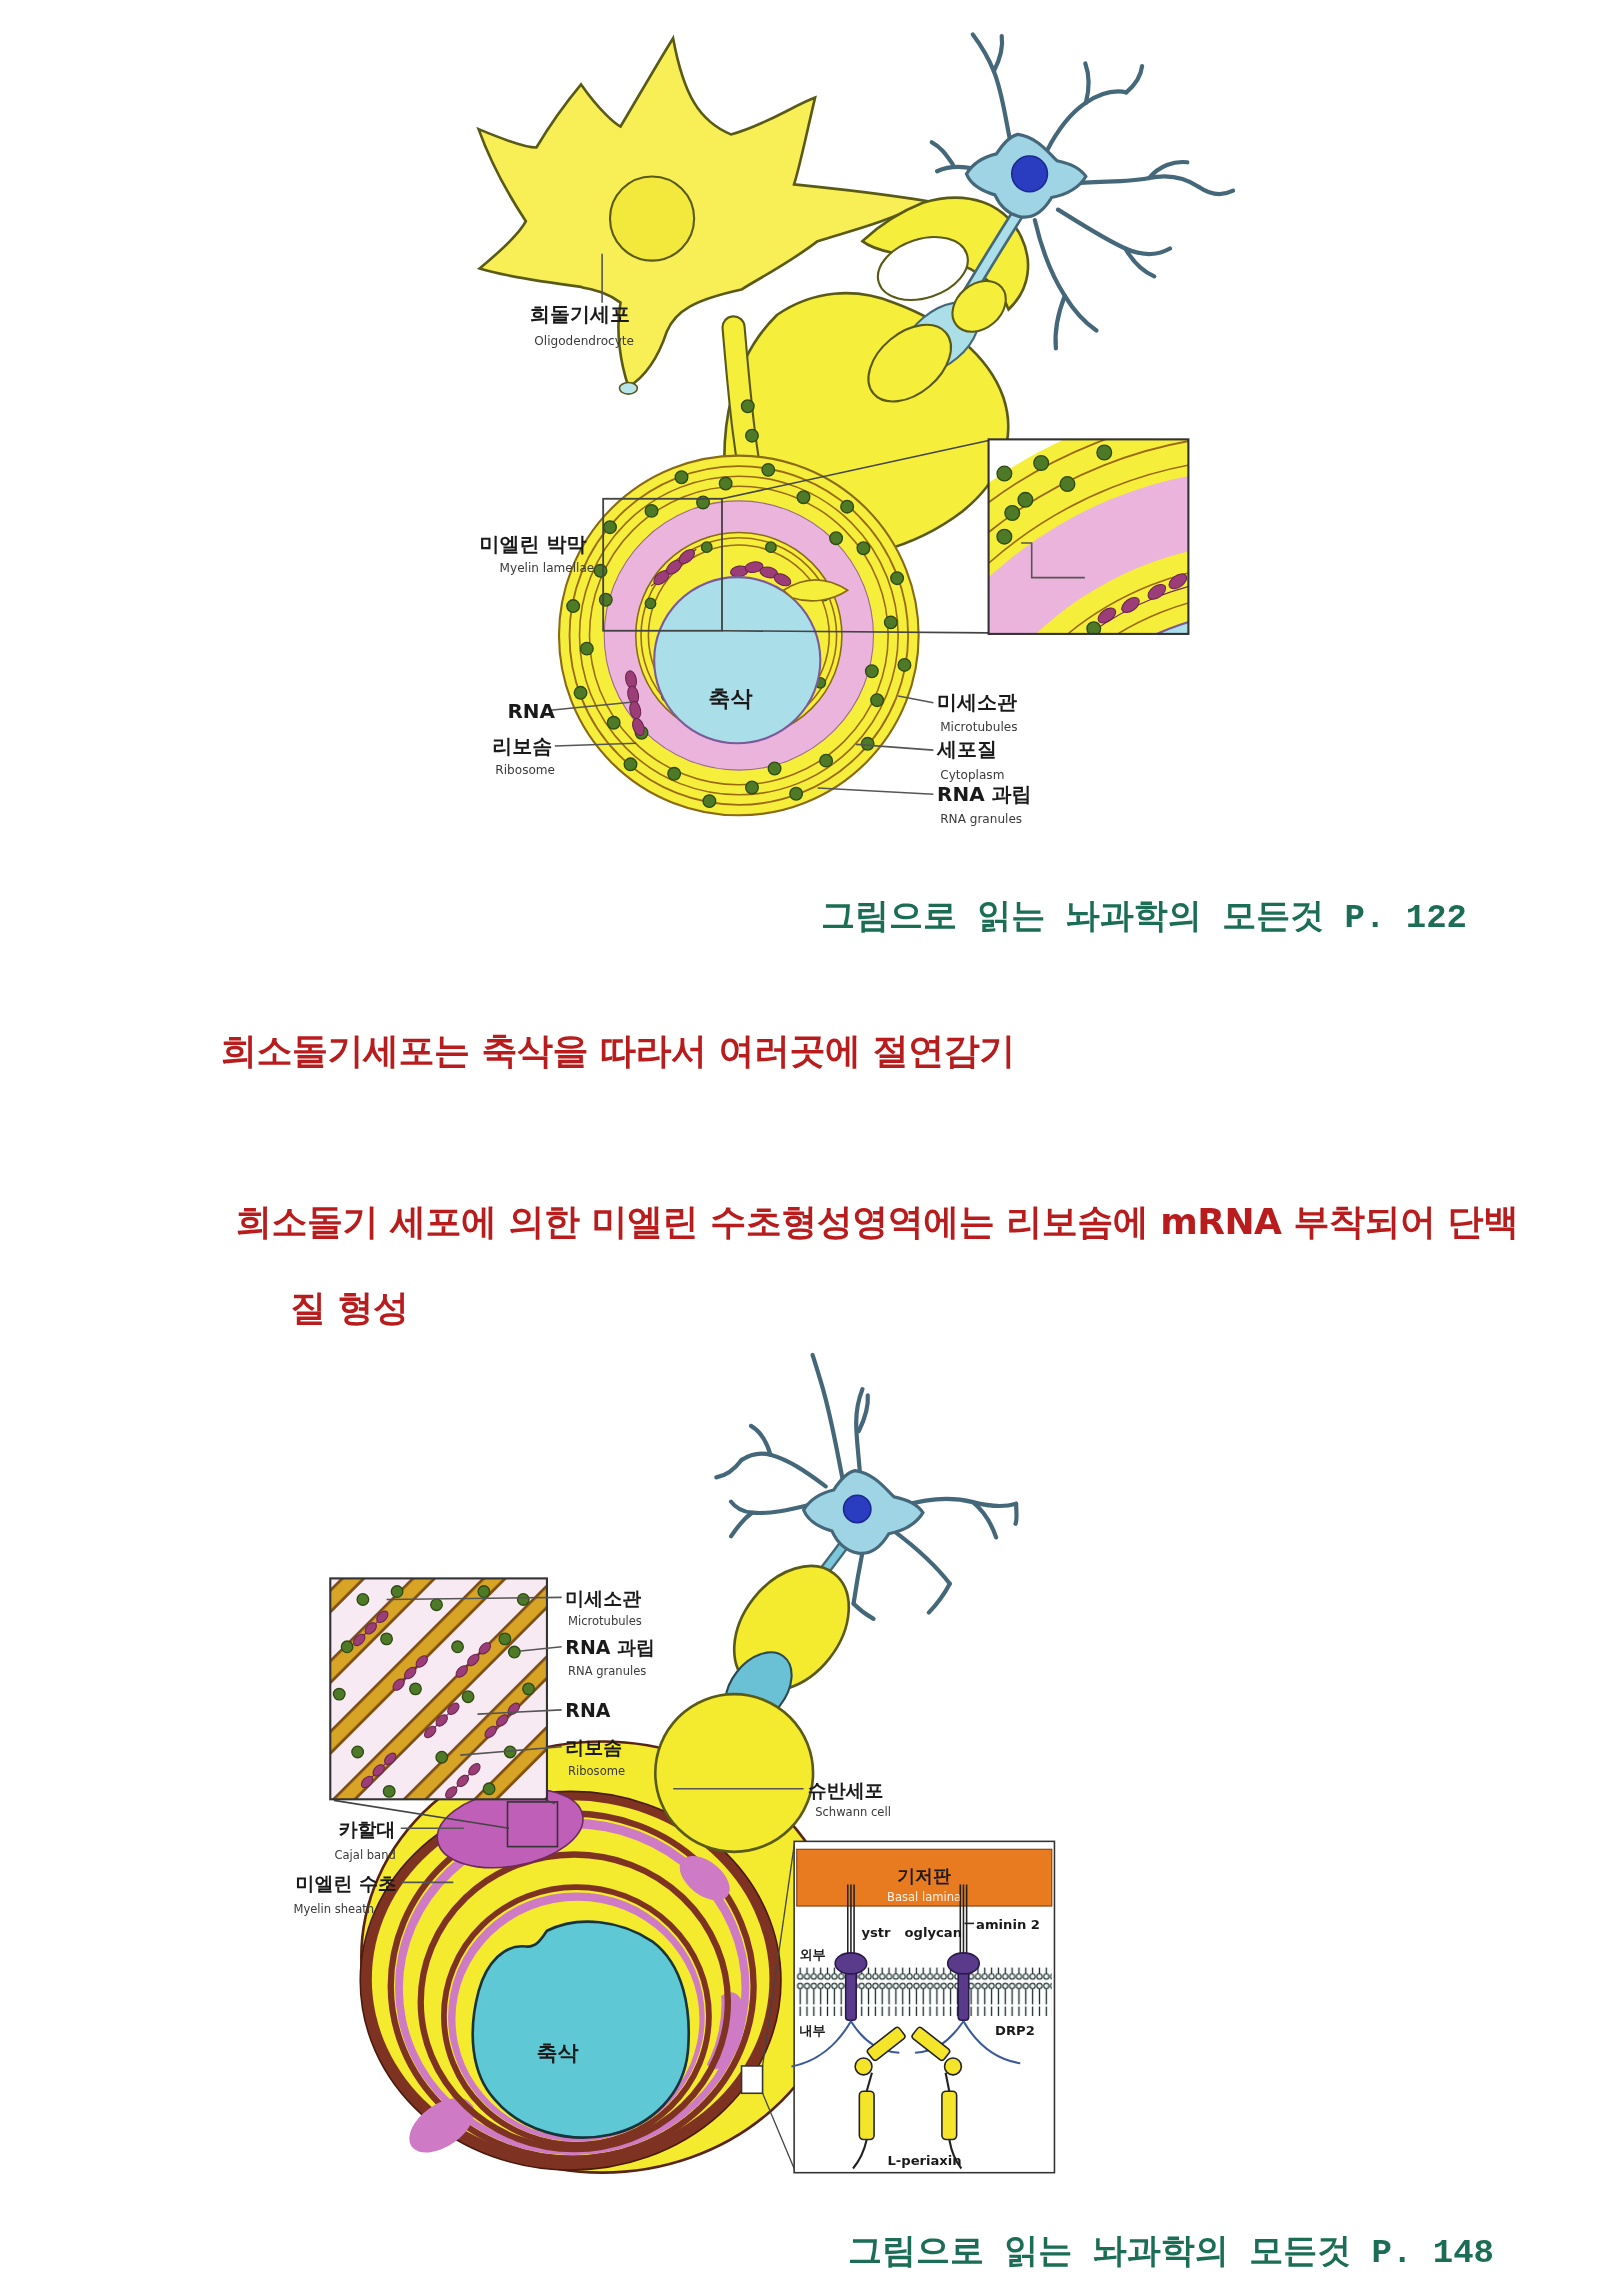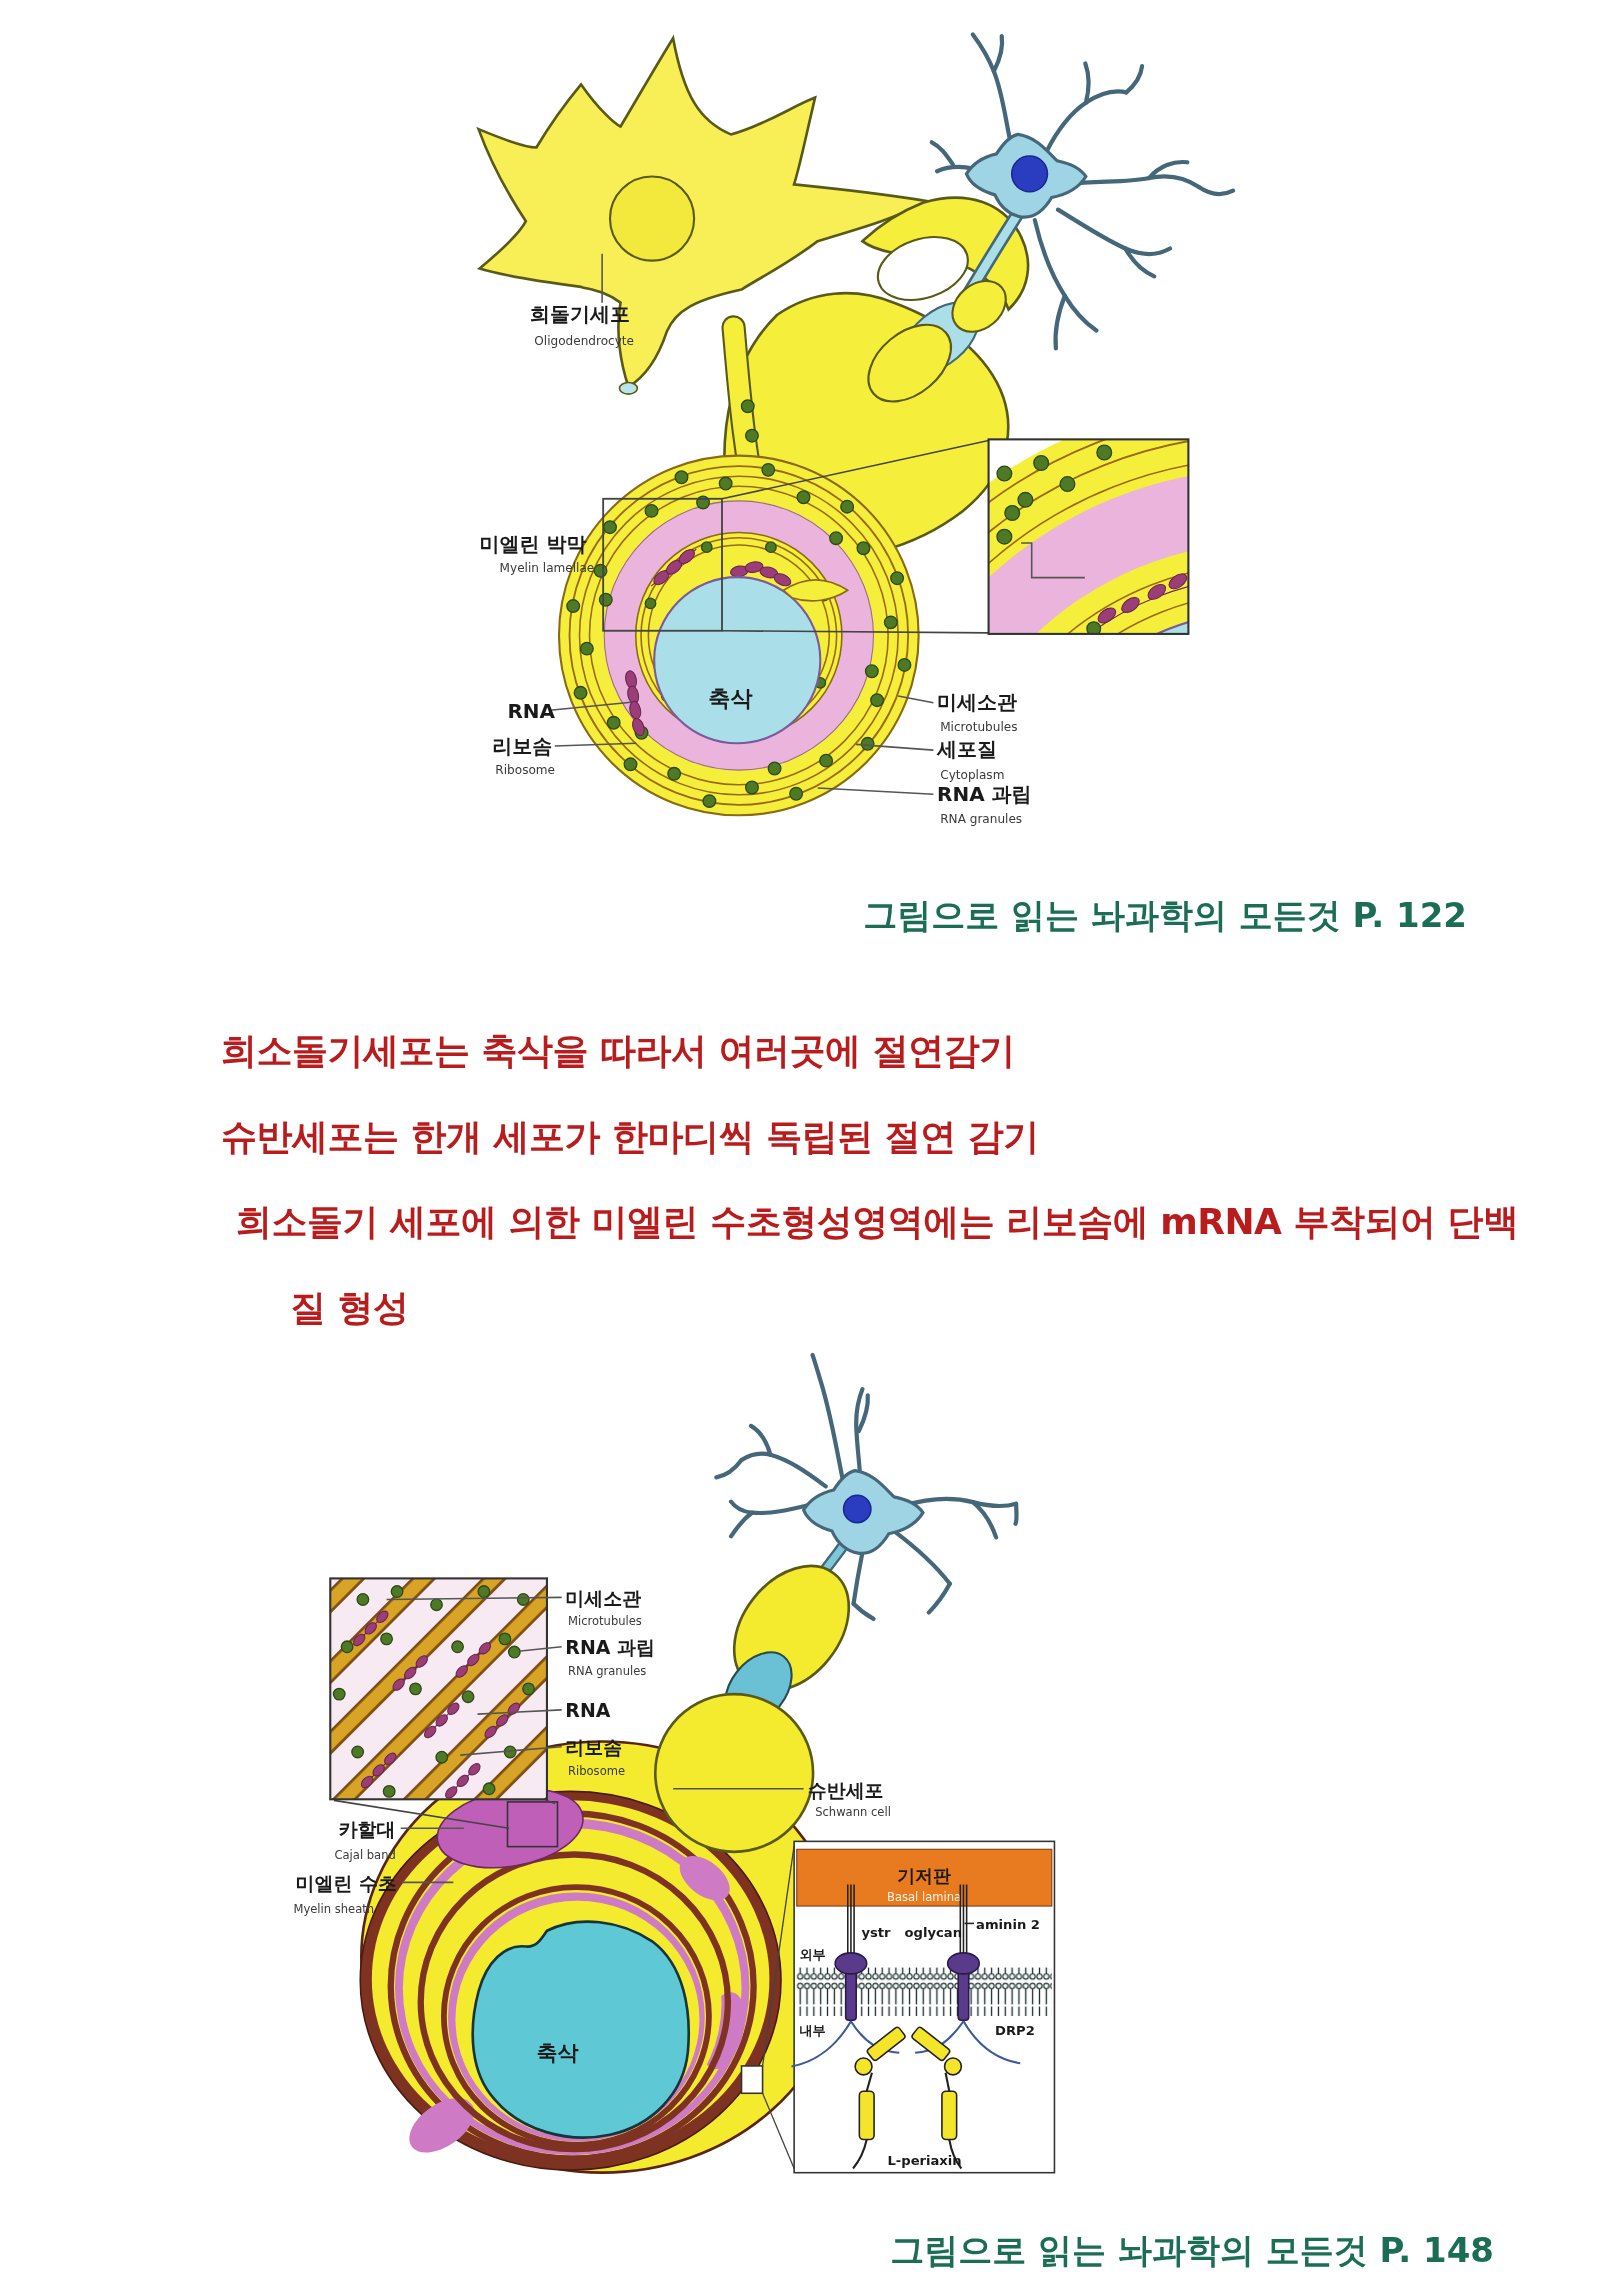--- a/index.html
+++ b/index.html
@@ -1,20 +1,20 @@
 <!DOCTYPE html>
 <html style="font-size:8.4px"><head>
 <meta charset="utf-8">
 <style>
   html,body{margin:0;padding:0;background:#ffffff;}
   #page{position:relative;width:1623px;height:2295px;background:#ffffff;overflow:hidden;
         font-family:"DejaVu Sans","Liberation Sans",sans-serif;}
   .fig{position:absolute;}
   .note-line{position:absolute;font-size:36px;font-weight:700;color:#b91c1c;letter-spacing:-0.5px;white-space:nowrap;}
-  .caption{position:absolute;font-size:34px;font-weight:700;color:#1b6e55;white-space:nowrap;text-align:right;}
+  .caption{position:absolute;font-size:34px;font-weight:700;color:#1b6e55;white-space:nowrap;text-align:right;font-family:Liberation Mono, monospace;}
   svg text{font-family:"DejaVu Sans","Liberation Sans",sans-serif;}
   .ko{font-weight:600;fill:#1a1a1a;}
   .en{font-weight:400;fill:#3a3a3a;}
 </style>
 </head>
 <body>
 
 <div id="page">
 
   <svg class="fig" style="left:447px;top:16px" width="815" height="852" viewBox="0 0 1550 1620">
@@ -212,21 +212,20 @@
 
       <line x1="705" y1="1468" x2="925" y2="1480" stroke="#555555" stroke-width="3"></line>
       <text x="932" y="1492" font-size="38" class="ko">RNA 과립</text>
       <text x="938" y="1534" font-size="23" class="en">RNA granules</text>
     </g>
   </svg>
 
   <div class="caption" style="left:736px;top:893px;width:731px">그림으로 읽는 놔과학의 모든것 P. 122</div>
 
   <div class="note-line" style="left:221px;top:1027px">희소돌기세포는 축삭을 따라서 여러곳에 절연감기</div>
-  <div class="note-line" style="left:221px;top:1113px">슈반세포는 한개 세포가 한마디씩 독립된 절연 감기</div>
   <div class="note-line" style="left:236px;top:1198px">희소돌기 세포에 의한 미엘린 수초형성영역에는 리보솜에 mRNA 부착되어 단백</div>
   <div class="note-line" style="left:290px;top:1284px">질 형성</div>
 
   <svg class="fig" style="left:284px;top:1352px" width="1015" height="842" viewBox="0 0 1930 1600">
     <defs>
       <pattern id="stripes" width="95" height="95" patternUnits="userSpaceOnUse" patternTransform="rotate(45)">
         <rect width="95" height="95" fill="#f8eaf2"></rect>
         <rect x="0" width="34" height="95" fill="#d8a425"></rect>
         <rect x="0" width="5" height="95" fill="#7a4a14"></rect>
         <rect x="29" width="5" height="95" fill="#7a4a14"></rect>

